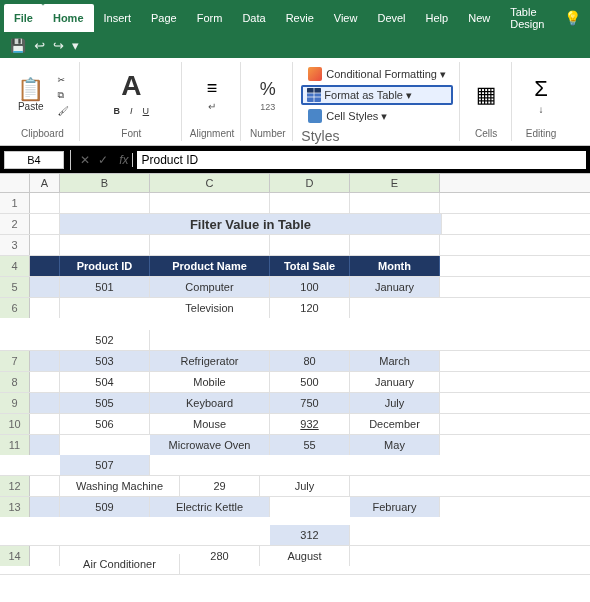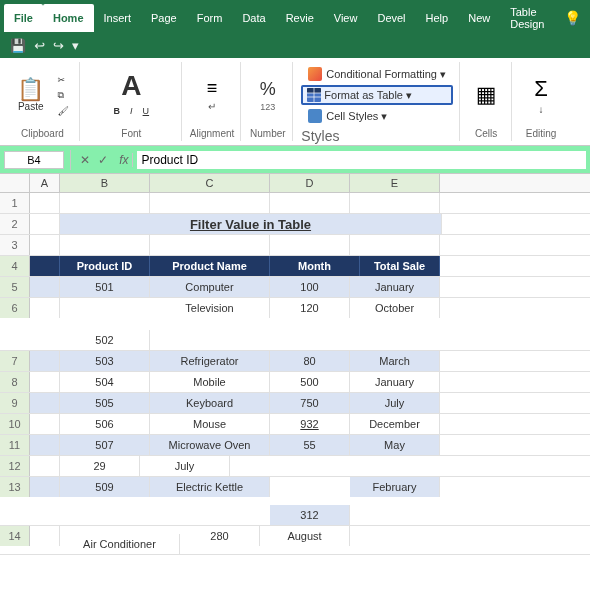--- a/index.html
+++ b/index.html
@@ -41,21 +41,21 @@
 
     
     .editing-group { min-width: 55px; }
     .editing-icon { font-size: 22px; }
 
     
     .quick-access { background: #217346; height: 26px; display: flex; align-items: center; padding: 0 8px; gap: 4px; }
     .qa-btn { color: white; font-size: 13px; cursor: pointer; padding: 2px; opacity: 0.9; }
 
     
-    .formula-bar { background: #86efac; border-bottom: 1px solid #c8c8c8; height: 28px; display: flex; align-items: center; padding: 0 4px; gap: 4px; }
+    .formula-bar { background: #000000; border-bottom: 1px solid #c8c8c8; height: 28px; display: flex; align-items: center; padding: 0 4px; gap: 4px; }
     .cell-ref { border: 1px solid #c8c8c8; padding: 2px 6px; font-size: 11px; min-width: 60px; text-align: center; background: white; }
     .formula-divider { width: 1px; height: 20px; background: #c8c8c8; margin: 0 2px; }
     .formula-icons { display: flex; gap: 2px; }
     .formula-icon-btn { font-size: 12px; color: #666; cursor: pointer; padding: 2px 3px; }
     .fx-label { font-size: 12px; color: #666; font-style: italic; padding: 0 4px; border-right: 1px solid #c8c8c8; }
     .formula-input { flex: 1; font-size: 12px; padding: 2px 4px; border: none; outline: none; }
 
     
     .spreadsheet { background: white; display: flex; flex-direction: column; height: calc(602px - 88px - 26px - 28px - 32px); overflow: hidden; }
 
@@ -260,55 +260,54 @@
       <div class="grid-cell col-a"></div>
       <div class="grid-cell col-b"></div>
       <div class="grid-cell col-c"></div>
       <div class="grid-cell col-d"></div>
       <div class="grid-cell col-e"></div>
     </div>
 
     <div class="grid-row">
       <div class="row-num">2</div>
       <div class="grid-cell col-a"></div>
-      <div class="grid-cell title-cell title-bg" style="width:382px; min-width:382px; justify-content:center;text-decoration:underline;" colspan="4">Filter Value in Table</div>
+      <div class="grid-cell title-cell title-bg" style="width:382px; min-width:382px; justify-content:center;" colspan="4">Filter Value in Table</div>
     </div>
 
     <div class="grid-row">
       <div class="row-num">3</div>
       <div class="grid-cell col-a"></div>
       <div class="grid-cell col-b"></div>
       <div class="grid-cell col-c"></div>
       <div class="grid-cell col-d"></div>
       <div class="grid-cell col-e"></div>
     </div>
 
     <div class="grid-row table-header-row">
       <div class="row-num selected">4</div>
       <div class="grid-cell col-a" style="background:#203864;"></div>
       <div class="grid-cell col-b" style="font-weight:600; justify-content:center;">Product ID</div>
       <div class="grid-cell col-c" style="font-weight:600; justify-content:center;">Product Name</div>
+      <div class="grid-cell col-d" style="font-weight:600; justify-content:center;">Total Sale</div>
       <div class="grid-cell col-e" style="font-weight:600; justify-content:center;">Month</div>
-      <div class="grid-cell col-d" style="font-weight:600; justify-content:center;">Total Sale</div>
     </div>
   <div class="grid-row table-even-row">
         <div class="row-num selected">5</div>
         <div class="grid-cell col-a" style="background: rgb(218, 227, 243);"></div>
         <div class="grid-cell col-b" style="justify-content: center;">501</div>
         <div class="grid-cell col-c" style="justify-content: center;">Computer</div>
         <div class="grid-cell col-d" style="justify-content: center;">100</div>
         <div class="grid-cell col-e" style="justify-content: center;">January</div>
       </div>
       <div class="grid-row table-odd-row">
         <div class="row-num selected">6</div>
         <div class="grid-cell col-a" style="background: white;"></div>
         <div class="grid-cell col-b" style="justify-content: center; margin-top: 32px;">502</div>
         <div class="grid-cell col-c" style="justify-content: center;">Television</div>
         <div class="grid-cell col-d" style="justify-content: center;">120</div>
-        <div class="grid-cell col-e" style="justify-content: center;">October</div>
       </div>
       <div class="grid-row table-even-row">
         <div class="row-num selected">7</div>
         <div class="grid-cell col-a" style="background: rgb(218, 227, 243);"></div>
         <div class="grid-cell col-b" style="justify-content: center;">503</div>
         <div class="grid-cell col-c" style="justify-content: center;">Refrigerator</div>
         <div class="grid-cell col-d" style="justify-content: center;">80</div>
         <div class="grid-cell col-e" style="justify-content: center;">March</div>
       </div>
       <div class="grid-row table-odd-row">
@@ -331,28 +330,29 @@
         <div class="row-num selected">10</div>
         <div class="grid-cell col-a" style="background: white;"></div>
         <div class="grid-cell col-b" style="justify-content: center;">506</div>
         <div class="grid-cell col-c" style="justify-content: center;">Mouse</div>
         <div class="grid-cell col-d" style="justify-content: center; text-decoration: underline;">932</div>
         <div class="grid-cell col-e" style="justify-content: center;">December</div>
       </div>
       <div class="grid-row table-even-row">
         <div class="row-num selected">11</div>
         <div class="grid-cell col-a" style="background: rgb(218, 227, 243);"></div>
-        <div class="grid-cell col-b" style="justify-content: center;">507</div>
+        <div class="grid-cell col-b" style="justify-content: center; margin-top: 20px;">507</div>
         <div class="grid-cell col-c" style="justify-content: center;">Microwave Oven</div>
         <div class="grid-cell col-d" style="justify-content: center;">55</div>
         <div class="grid-cell col-e" style="justify-content: center;">May</div>
       </div>
       <div class="grid-row table-odd-row">
         <div class="row-num selected">12</div>
         <div class="grid-cell col-a" style="background: white;"></div>
+        <div class="grid-cell col-c" style="justify-content: center;">Washing Machine</div>
         <div class="grid-cell col-d" style="justify-content: center;">29</div>
         <div class="grid-cell col-e" style="justify-content: center;">July</div>
       </div>
       <div class="grid-row table-even-row">
         <div class="row-num selected">13</div>
         <div class="grid-cell col-a" style="background: rgb(218, 227, 243);"></div>
         <div class="grid-cell col-b" style="justify-content: center;">509</div>
         <div class="grid-cell col-c" style="justify-content: center;">Electric Kettle</div>
         <div class="grid-cell col-d" style="justify-content: center; margin-top: 28px;">312</div>
         <div class="grid-cell col-e" style="justify-content: center;">February</div>

